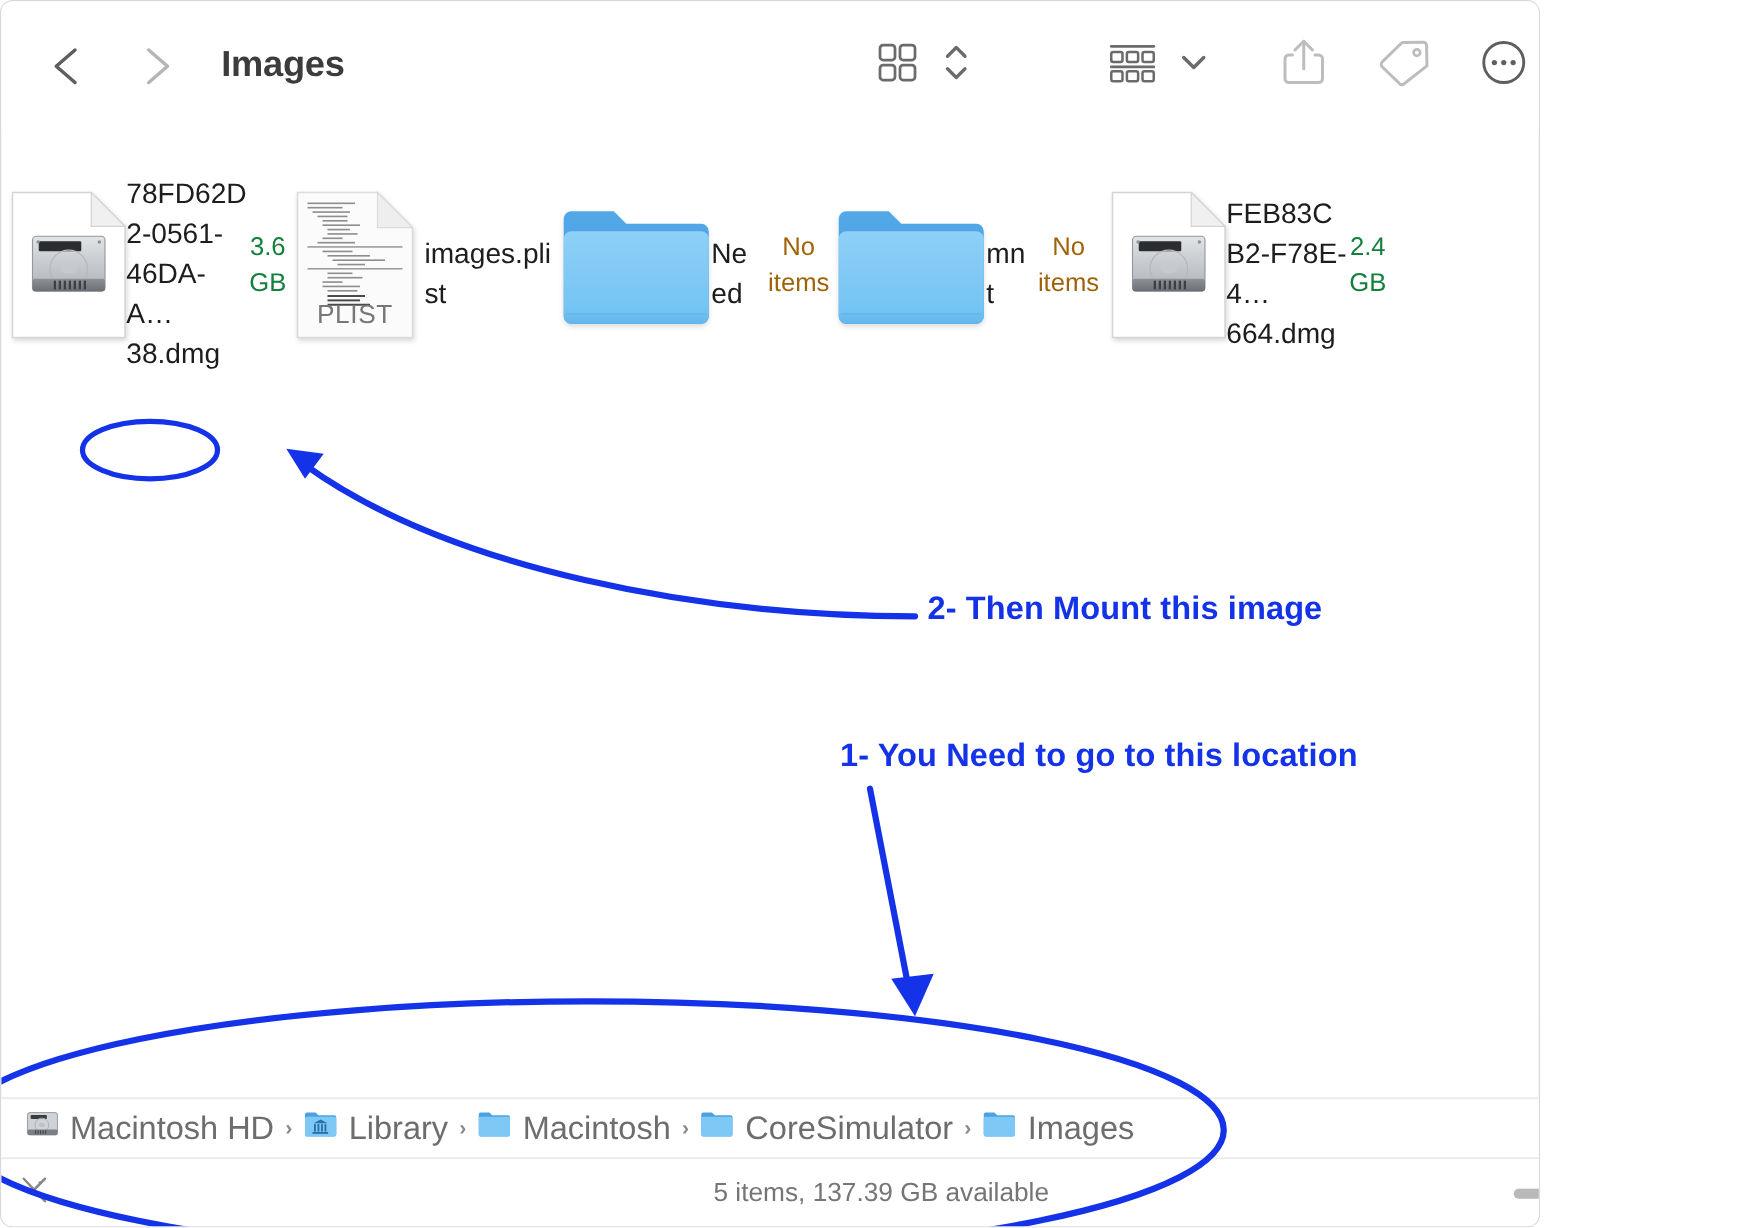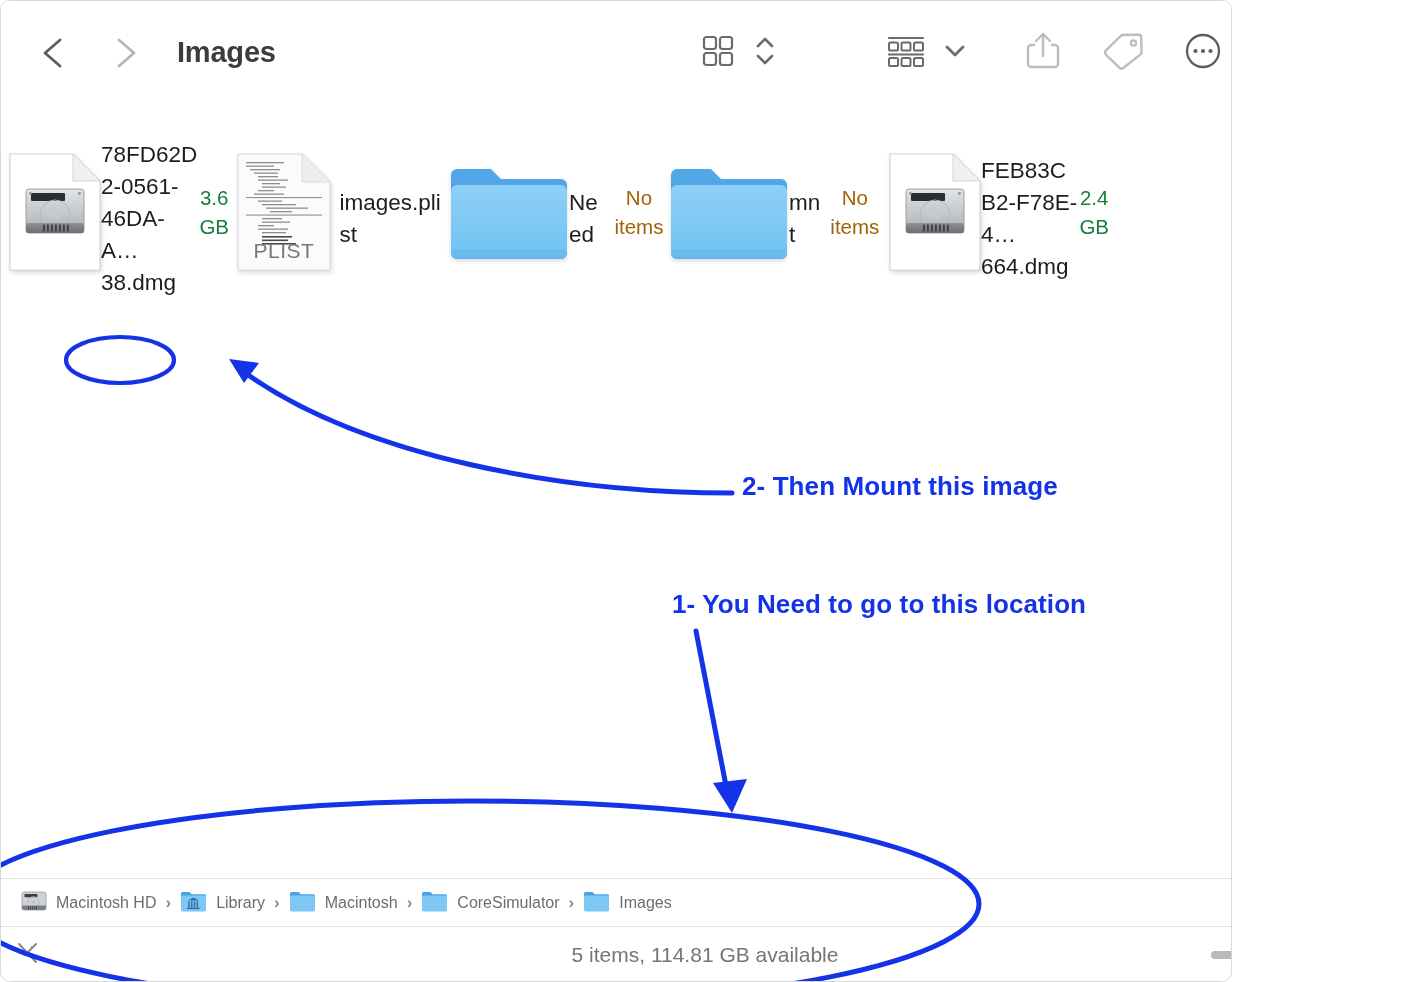--- a/index.html
+++ b/index.html
@@ -168,21 +168,21 @@
     border-top: 1px solid #e3e3e3;
     display: flex;
     align-items: center;
     padding-left: 20px;
     z-index: 10;
   }
 
   .crumb {
     display: flex;
     align-items: center;
-    font-size: 16px;
+    font-size: 26px;
     color: #6d6d6d;
     white-space: nowrap;
   }
   .crumb-label { margin-left: 9px; }
   .crumb-sep {
     margin: 0 9px;
     font-size: 17px;
     color: #8a8a8a;
     font-weight: bold;
   }
@@ -633,21 +633,21 @@
     <div id="markup-icon">
       <span>
         <svg width="26" height="26" viewBox="0 0 26 26">
           <line x1="4" y1="4" x2="21" y2="22" stroke="#888888" stroke-width="2" stroke-linecap="round"></line>
           <line x1="21" y1="4" x2="10" y2="15" stroke="#888888" stroke-width="2" stroke-linecap="round"></line>
           <circle cx="17" cy="7" r="1.1" fill="#888888"></circle>
         </svg>
       </span>
     </div>
 
-    <div id="status-text">5 items, 114.81 GB available</div>
+    <div id="status-text">5 items, 137.39 GB available</div>
 
     <div id="zoom-slider">
       <div class="slider-track"></div>
       <div class="slider-fill"></div>
       <div class="slider-knob"></div>
     </div>
 
   </div>
 
   <svg id="annotations" viewBox="0 0 1408 982" xmlns="http://www.w3.org/2000/svg">

